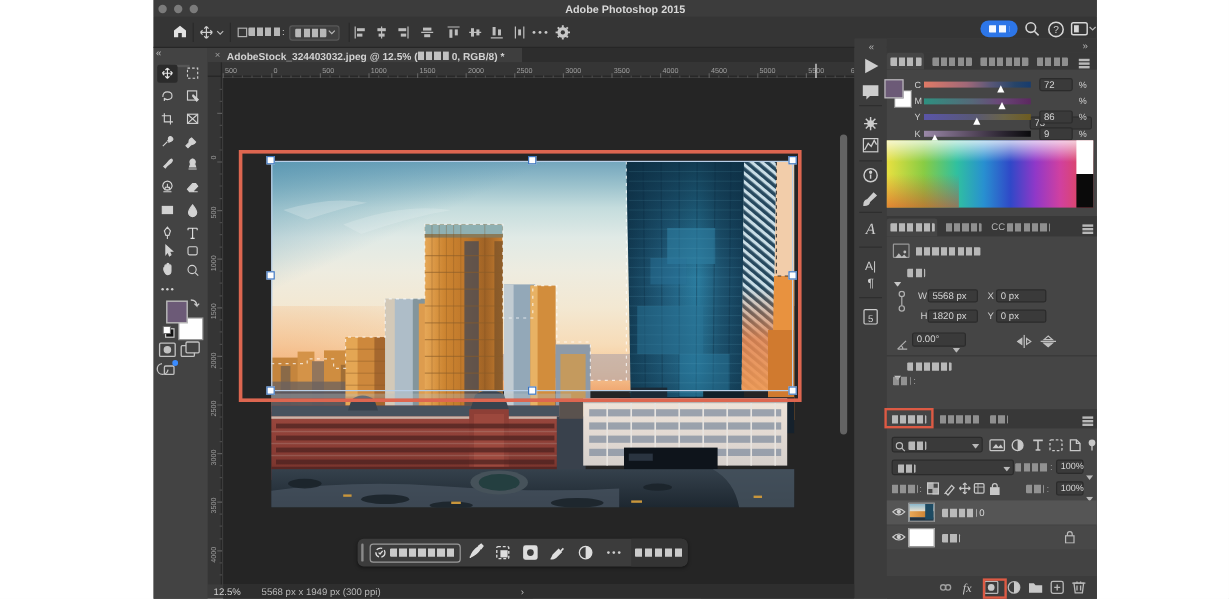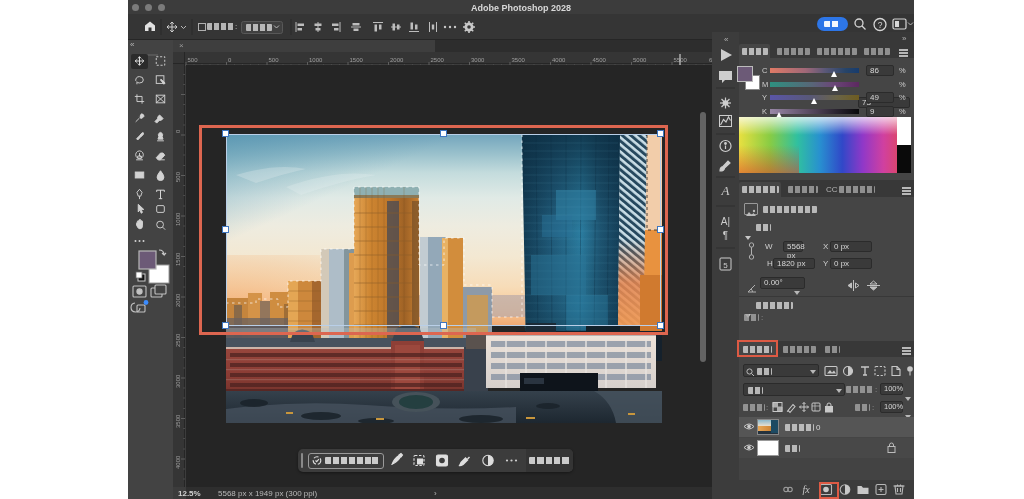--- a/index.html
+++ b/index.html
@@ -19,21 +19,21 @@
 </head>
 <body>
 <div id="stage">
 
   <div class="abs" id="win" style="left:128px; top:0; width:786px; height:499px; background:#3c3c3c;"></div>
 
   <div class="abs" style="left:128px; top:0; width:786px; height:14px; background:#3c3c3c;"></div>
   <div class="abs" style="left:132px; top:4px; width:7px; height:7px; border-radius:50%; background:#7b7b7b;"></div>
   <div class="abs" style="left:145px; top:4px; width:7px; height:7px; border-radius:50%; background:#7b7b7b;"></div>
   <div class="abs" style="left:158px; top:4px; width:7px; height:7px; border-radius:50%; background:#7b7b7b;"></div>
-  <div class="abs" style="left:128px; top:3px; width:786px; text-align:center; color:#d8d8d8; font-size:9px; font-weight:bold;">Adobe Photoshop 2028</div>
+  <div class="abs" style="left:128px; top:3px; width:786px; text-align:center; color:#d8d8d8; font-size:9px; font-weight:bold;">Adobe Photoshop 2015</div>
 
   <div class="abs" id="optbar" style="left:128px; top:14px; width:786px; height:26px; background:#353535; border-bottom:1px solid #262626;">
     <svg class="abs" style="left:0; top:0;" width="786" height="26" viewBox="0 0 786 26">
 
       <path d="M17,17 v-5.5 l5,-4 l5,4 V17 h-3.5 v-3.5 h-3 V17 z" fill="#e2e2e2"></path>
       <line x1="33" y1="5" x2="33" y2="21" stroke="#2a2a2a"></line>
 
       <g stroke="#cfcfcf" stroke-width="1" transform="translate(44,13)">
         <path d="M0,-5 L0,5 M-5,0 L5,0 M0,-5 l-1.8,1.8 M0,-5 l1.8,1.8 M0,5 l-1.8,-1.8 M0,5 l1.8,-1.8 M-5,0 l1.8,-1.8 M-5,0 l1.8,1.8 M5,0 l-1.8,-1.8 M5,0 l-1.8,1.8"></path>
       </g>
@@ -125,20 +125,21 @@
       <text x="27" y="13.6" font-size="8.5" fill="#d6d6d6" text-anchor="middle" font-family="Liberation Sans">?</text>
       <rect x="40" y="5" width="13" height="10" rx="1.5" fill="none" stroke="#d6d6d6" stroke-width="1.2"></rect>
       <rect x="42" y="7" width="4" height="6" fill="#d6d6d6"></rect>
       <path d="M56,8.5 l2.5,2.5 l2.5,-2.5" fill="none" stroke="#b8b8b8" transform="translate(-1,0)"></path>
     </svg>
   </div>
 
   <div class="abs" style="left:173px; top:40px; width:539px; height:12px; background:#2d2d2d;"></div>
   <div class="abs" style="left:173px; top:40px; width:262px; height:12px; background:#3e3e3e;"></div>
   <div class="abs" style="left:179px; top:43px; width:6px; height:6px; color:#9a9a9a; font-size:8px; line-height:6px;">×</div>
+  <div class="abs" style="left:189px; top:42px; color:#d2d2d2; font-size:8.5px; font-weight:bold; letter-spacing:0px;">AdobeStock_324403032.jpeg @ 12.5% (<span class="jpi"></span> 0, RGB/8) *</div>
 
   <div class="abs" id="hruler" style="left:173px; top:52px; width:539px; height:12px; background:#353535; border-bottom:1px solid #262626;">
     <svg width="539" height="12" viewBox="0 0 539 12">
       <g stroke="#5e5e5e">
           <line x1="13" y1="8" x2="13" y2="12"></line>
           <line x1="53.5" y1="8" x2="53.5" y2="12"></line>
           <line x1="94" y1="8" x2="94" y2="12"></line>
           <line x1="134.5" y1="8" x2="134.5" y2="12"></line>
           <line x1="175" y1="8" x2="175" y2="12"></line>
           <line x1="215.5" y1="8" x2="215.5" y2="12"></line>
@@ -732,31 +733,31 @@
     <div class="jpd" style="left:78px; top:16px; width:40px; height:7px;"></div>
     <div class="jpd" style="left:125px; top:16px; width:26px; height:7px;"></div>
     <div class="abs" style="left:160px; top:17px; width:9px; height:1.5px; background:#b8b8b8; box-shadow:0 3px #b8b8b8, 0 6px #b8b8b8;"></div>
 
     <div class="abs" style="left:6px; top:43px; width:15px; height:15px; background:#fff; border:1px solid #888;"></div>
     <div class="abs" style="left:-2px; top:34px; width:16px; height:16px; background:#6c5a77; border:1px solid #bbb;"></div>
 
     <div class="lbl" style="left:23px; top:35px; font-size:7.5px;">C</div>
     <div class="abs" style="left:31px; top:36px; width:89px; height:5px; background:linear-gradient(90deg,#e07a66,#a06878 40%,#5a5878 62%,#274468 85%,#173c6e);"></div>
     <div class="abs" style="left:92px; top:39px; width:0; height:0; border-left:3.5px solid transparent; border-right:3.5px solid transparent; border-bottom:6px solid #fff;"></div>
-    <div class="fld" style="left:127px; top:33px; width:28px; height:11px;">86</div>
+    <div class="fld" style="left:127px; top:33px; width:28px; height:11px;">72</div>
     <div class="lbl" style="left:160px; top:35px; font-size:7.5px;">%</div>
     <div class="lbl" style="left:23px; top:48.5px; font-size:7.5px;">M</div>
     <div class="abs" style="left:31px; top:49.5px; width:89px; height:5px; background:linear-gradient(90deg,#2e9080,#566878 45%,#6a4878 70%,#5c2860);"></div>
     <div class="abs" style="left:93px; top:52.5px; width:0; height:0; border-left:3.5px solid transparent; border-right:3.5px solid transparent; border-bottom:6px solid #fff;"></div>
     <div class="fld" style="left:119px; top:46.5px; width:52px; height:11px;margin-top:18px;">73</div>
     <div class="lbl" style="left:160px; top:48.5px; font-size:7.5px;">%</div>
     <div class="lbl" style="left:23px; top:62px; font-size:7.5px;">Y</div>
     <div class="abs" style="left:31px; top:63px; width:89px; height:5px; background:linear-gradient(90deg,#5a55a8,#585878 45%,#6a6448 75%,#6e5c20);"></div>
     <div class="abs" style="left:72px; top:66px; width:0; height:0; border-left:3.5px solid transparent; border-right:3.5px solid transparent; border-bottom:6px solid #fff;"></div>
-    <div class="fld" style="left:127px; top:60px; width:28px; height:11px;">49</div>
+    <div class="fld" style="left:127px; top:60px; width:28px; height:11px;">86</div>
     <div class="lbl" style="left:160px; top:62px; font-size:7.5px;">%</div>
     <div class="lbl" style="left:23px; top:75.5px; font-size:7.5px;">K</div>
     <div class="abs" style="left:31px; top:76.5px; width:89px; height:5px; background:linear-gradient(90deg,#9a88a8,#584a60 45%,#2a2430 75%,#0a0a0c);"></div>
     <div class="abs" style="left:37px; top:79.5px; width:0; height:0; border-left:3.5px solid transparent; border-right:3.5px solid transparent; border-bottom:6px solid #fff;"></div>
     <div class="fld" style="left:127px; top:73.5px; width:28px; height:11px;">9</div>
     <div class="lbl" style="left:160px; top:75.5px; font-size:7.5px;">%</div>
 
     <div class="abs" style="left:0; top:85px; width:172px; height:56px; background:linear-gradient(90deg,#e8e040,#88cc44 18%,#30c0a0 34%,#2890d0 47%,#3048c8 60%,#9038c8 72%,#d040a0 84%,#e04858 96%);"></div>
     <div class="abs" style="left:0; top:85px; width:172px; height:56px; background:linear-gradient(180deg,rgba(255,255,255,.75),rgba(255,255,255,0) 32%);"></div>
     <div class="abs" style="left:0; top:113px; width:60px; height:28px; background:linear-gradient(180deg,rgba(224,60,40,0),rgba(224,60,40,.55)); "></div>
@@ -786,21 +787,21 @@
     <div class="abs" style="left:9px; top:210px; width:7px; height:18px;">
       <svg width="7" height="18" viewBox="0 0 7 18">
           <g fill="none" stroke="#b0b0b0">
             <circle cx="3.5" cy="3" r="2.2"></circle>
             <circle cx="3.5" cy="15" r="2.2"></circle>
             <line x1="3.5" y1="5.2" x2="3.5" y2="12.8"></line>
           </g>
         </svg>
     </div>
     <div class="lbl" style="left:26px; top:211px;">W</div>
-    <div class="fld" style="left:44px; top:209px; width:20px; height:11px;">5568 px</div>
+    <div class="fld" style="left:34px; top:209px; width:42px; height:11px;">5568 px</div>
     <div class="lbl" style="left:84px; top:211px;">X</div>
     <div class="fld" style="left:91px; top:209px; width:42px; height:11px;">0 px</div>
     <div class="lbl" style="left:28px; top:228px;">H</div>
     <div class="fld" style="left:34px; top:226px; width:42px; height:11px;">1820 px</div>
     <div class="lbl" style="left:84px; top:228px;">Y</div>
     <div class="fld" style="left:91px; top:226px; width:42px; height:11px;">0 px</div>
 
     <div class="abs" style="left:8px; top:247px; width:10px; height:9px;"><svg width="10" height="9">
           <path d="M1,8 L8,1 M1,8 L9,8 M5.5,8 A4,4 0 0 0 4,5" stroke="#b0b0b0" fill="none"></path>
         </svg></div>
@@ -1008,18 +1009,18 @@
     </svg>
     <div class="abs" style="left:228px; top:0; width:47px; height:23px; background:#343434; border-radius:0 5px 5px 0;"></div>
     <div class="jp" style="left:231px; top:8px; width:41px; height:7px; background:repeating-linear-gradient(90deg, rgba(215,215,215,.92) 0 6.3px, rgba(215,215,215,0) 6.3px 8.3px);"></div>
     <div class="jp" style="left:27px; top:8px; width:55px; height:7px; background:repeating-linear-gradient(90deg, rgba(215,215,215,.92) 0 6px, rgba(215,215,215,0) 6px 7.9px);"></div>
   </div>
 
   <div class="abs" style="left:700px; top:112px; width:6px; height:250px; background:#636363; border-radius:3px;"></div>
   <div class="abs" style="left:444px; top:493px; width:140px; height:6px; background:#8a8a8a; border-radius:3px 3px 0 0;"></div>
 
   <div class="abs" id="status" style="left:186px; top:487px; width:526px; height:12px; background:#2e2e2e;">
-    <div class="abs" style="left:-8px; top:2px; color:#d0d0d0; font-size:8px; font-weight:bold;">12.5%</div>
+    <div class="abs" style="left:-8px; top:2px; color:#d0d0d0; font-size:8px; font-weight:normal;">12.5%</div>
     <div class="abs" style="left:32px; top:2px; color:#b8b8b8; font-size:8px;">5568 px x 1949 px (300 ppi)</div>
     <div class="abs" style="left:248px; top:2px; color:#b8b8b8; font-size:8px;">›</div>
   </div>
 
 </div>
 
 </body></html>

